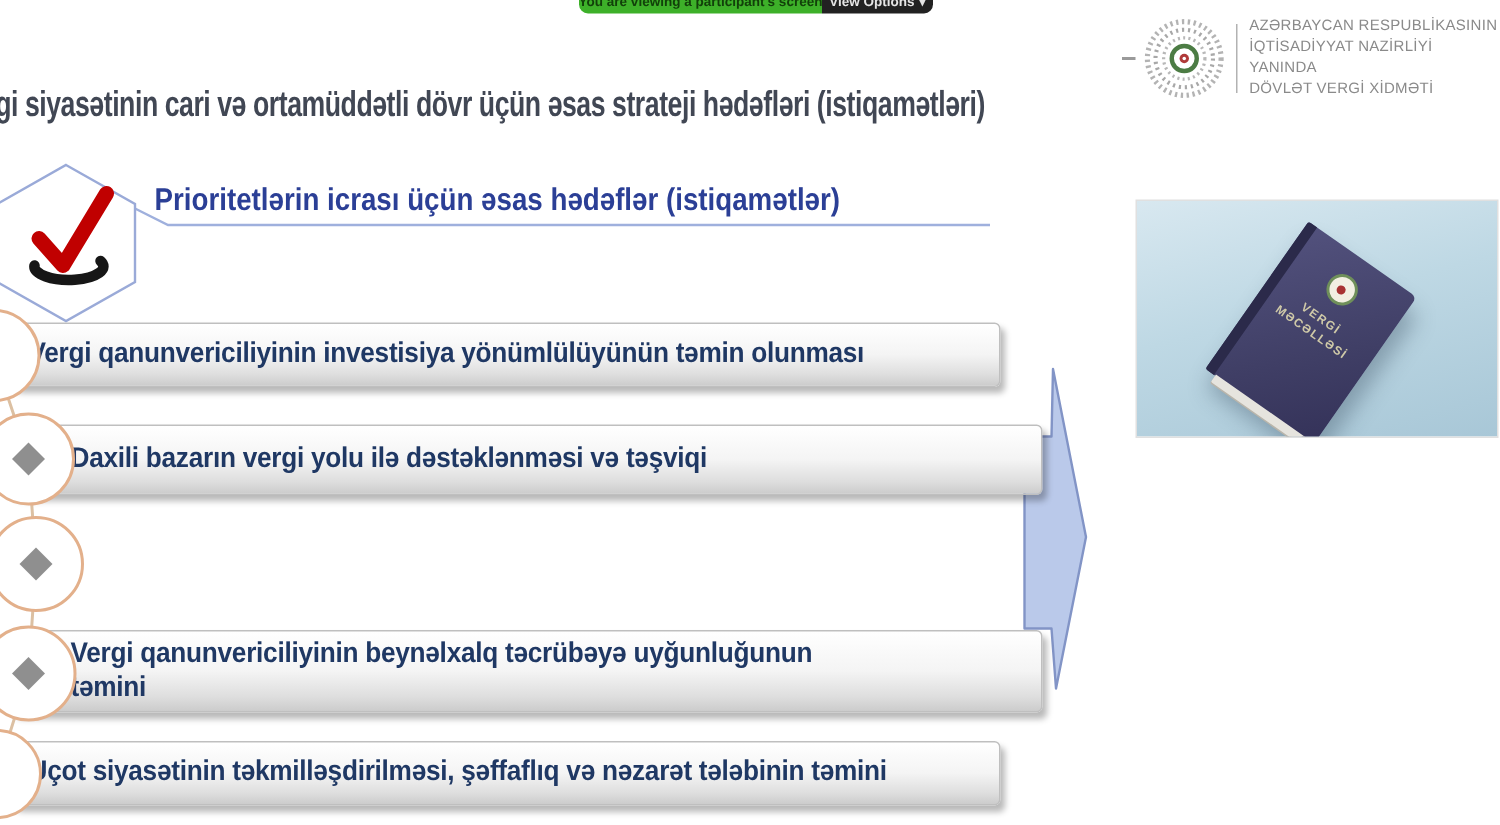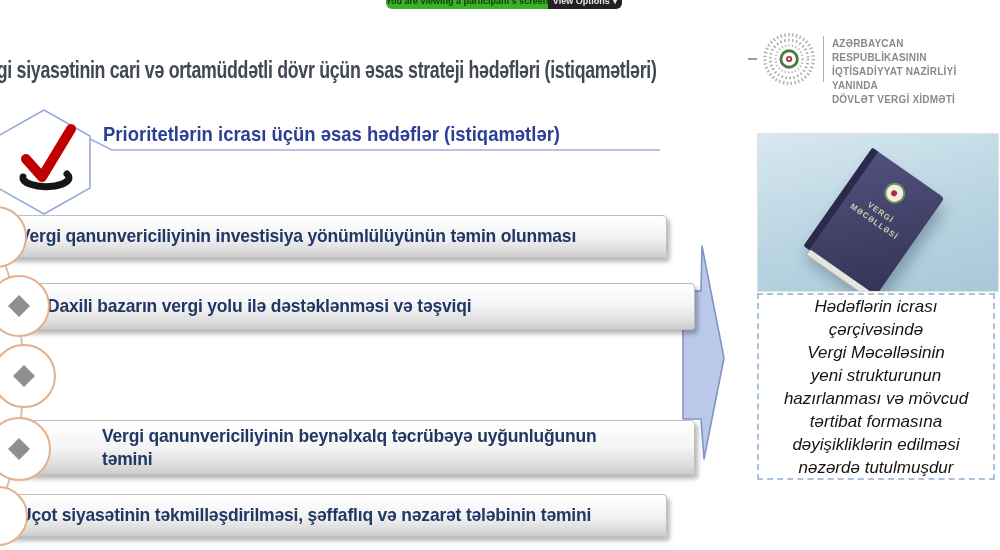--- a/index.html
+++ b/index.html
@@ -12,42 +12,42 @@
             display:flex;align-items:flex-end;justify-content:center;padding-bottom:3px;
             border-radius:0 0 0 6px;white-space:nowrap;overflow:hidden;}
   .zoom-btn{width:74px;background:#222222;color:#e6e6e6;font-size:9px;font-weight:600;
             display:flex;align-items:flex-end;justify-content:center;gap:3px;padding-bottom:3px;
             border-radius:0 0 6px 0;cursor:pointer;white-space:nowrap;}
 
   
   .org{position:absolute;left:748px;top:10px;display:flex;align-items:center;z-index:5;}
   .org-dash{width:9px;height:2px;background:#9a9a9a;margin-right:4px;}
   .org-divider{width:1px;height:46px;background:#b2b2b2;margin:0 8px 0 6px;}
-  .org-text{font-size:10px;line-height:14px;color:#8a8a8a;font-weight:700;letter-spacing:.2px;
-            white-space:pre-line;margin-top:27px;}
+  .org-text{font-size:10px;line-height:14px;color:#8a8a8a;font-weight:400;letter-spacing:.2px;
+            white-space:pre-line;}
 
   
   .title-wrap{position:absolute;left:-30px;top:56px;width:805px;overflow:hidden;height:40px;}
   .title{display:inline-block;font-size:24px;font-weight:700;color:#414754;white-space:nowrap;
          letter-spacing:-.4px;transform:scaleX(.74);transform-origin:0 0;}
 
   
   .subtitle{position:absolute;left:103px;top:122px;font-size:21px;font-weight:700;color:#2b3f96;
             white-space:nowrap;transform:scaleX(.88);transform-origin:0 0;}
 
   
   .bar{position:absolute;left:8px;width:647px;border:1px solid #bfbfbf;border-radius:4px;
        background:linear-gradient(#ffffff 0%,#f4f4f4 50%,#dedede 82%,#cccccc 100%);
        box-shadow:3px 4px 4px rgba(0,0,0,.28);display:flex;align-items:center;z-index:2;}
   .bar-label{display:inline-block;font-size:19px;font-weight:700;color:#1f3864;line-height:1.18;
              white-space:pre-line;letter-spacing:-.2px;transform:scaleX(.92);transform-origin:0 50%;}
   .bar1{top:215px;height:41px;padding-left:10px;}
   .bar2{top:283px;height:45px;padding-left:38px;text-align:right;}
   .bar3{top:347px;height:55px;padding-left:44px;}
-  .bar4{top:420px;height:53px;padding-left:38px;justify-content:center;}
+  .bar4{top:420px;height:53px;padding-left:38px;}
   .bar5{top:494px;height:41px;padding-left:10px;}
 
   .deco-svg{position:absolute;pointer-events:none;}
 
   
   .photo{position:absolute;left:757px;top:133px;width:240px;height:157px;overflow:hidden;
          background:linear-gradient(165deg,#d8e8f0 0%,#bed8e4 45%,#a8c7d7 100%);
          border:1px solid #e0e0e0;}
   .book{position:absolute;left:72px;top:28px;width:88px;height:120px;transform:rotate(35deg);
         background:linear-gradient(135deg,#53527e 0%,#403f66 60%,#343259 100%);
@@ -146,24 +146,14 @@
       <span class="book-spine"></span>
       <span class="book-pages"></span>
       <span class="book-emblem">
           <i></i>
         </span>
       <span class="book-title">VERGİ
 MƏCƏLLƏSİ</span>
     </div>
   </div>
 
-  <div class="note">
-    <div class="note-text">Hədəflərin icrası
-çərçivəsində
-Vergi Məcəlləsinin
-yeni strukturunun
-hazırlanması və mövcud
-tərtibat formasına
-dəyişikliklərin edilməsi
-nəzərdə tutulmuşdur</div>
-  </div>
 
 </div>
 
 </body></html>

